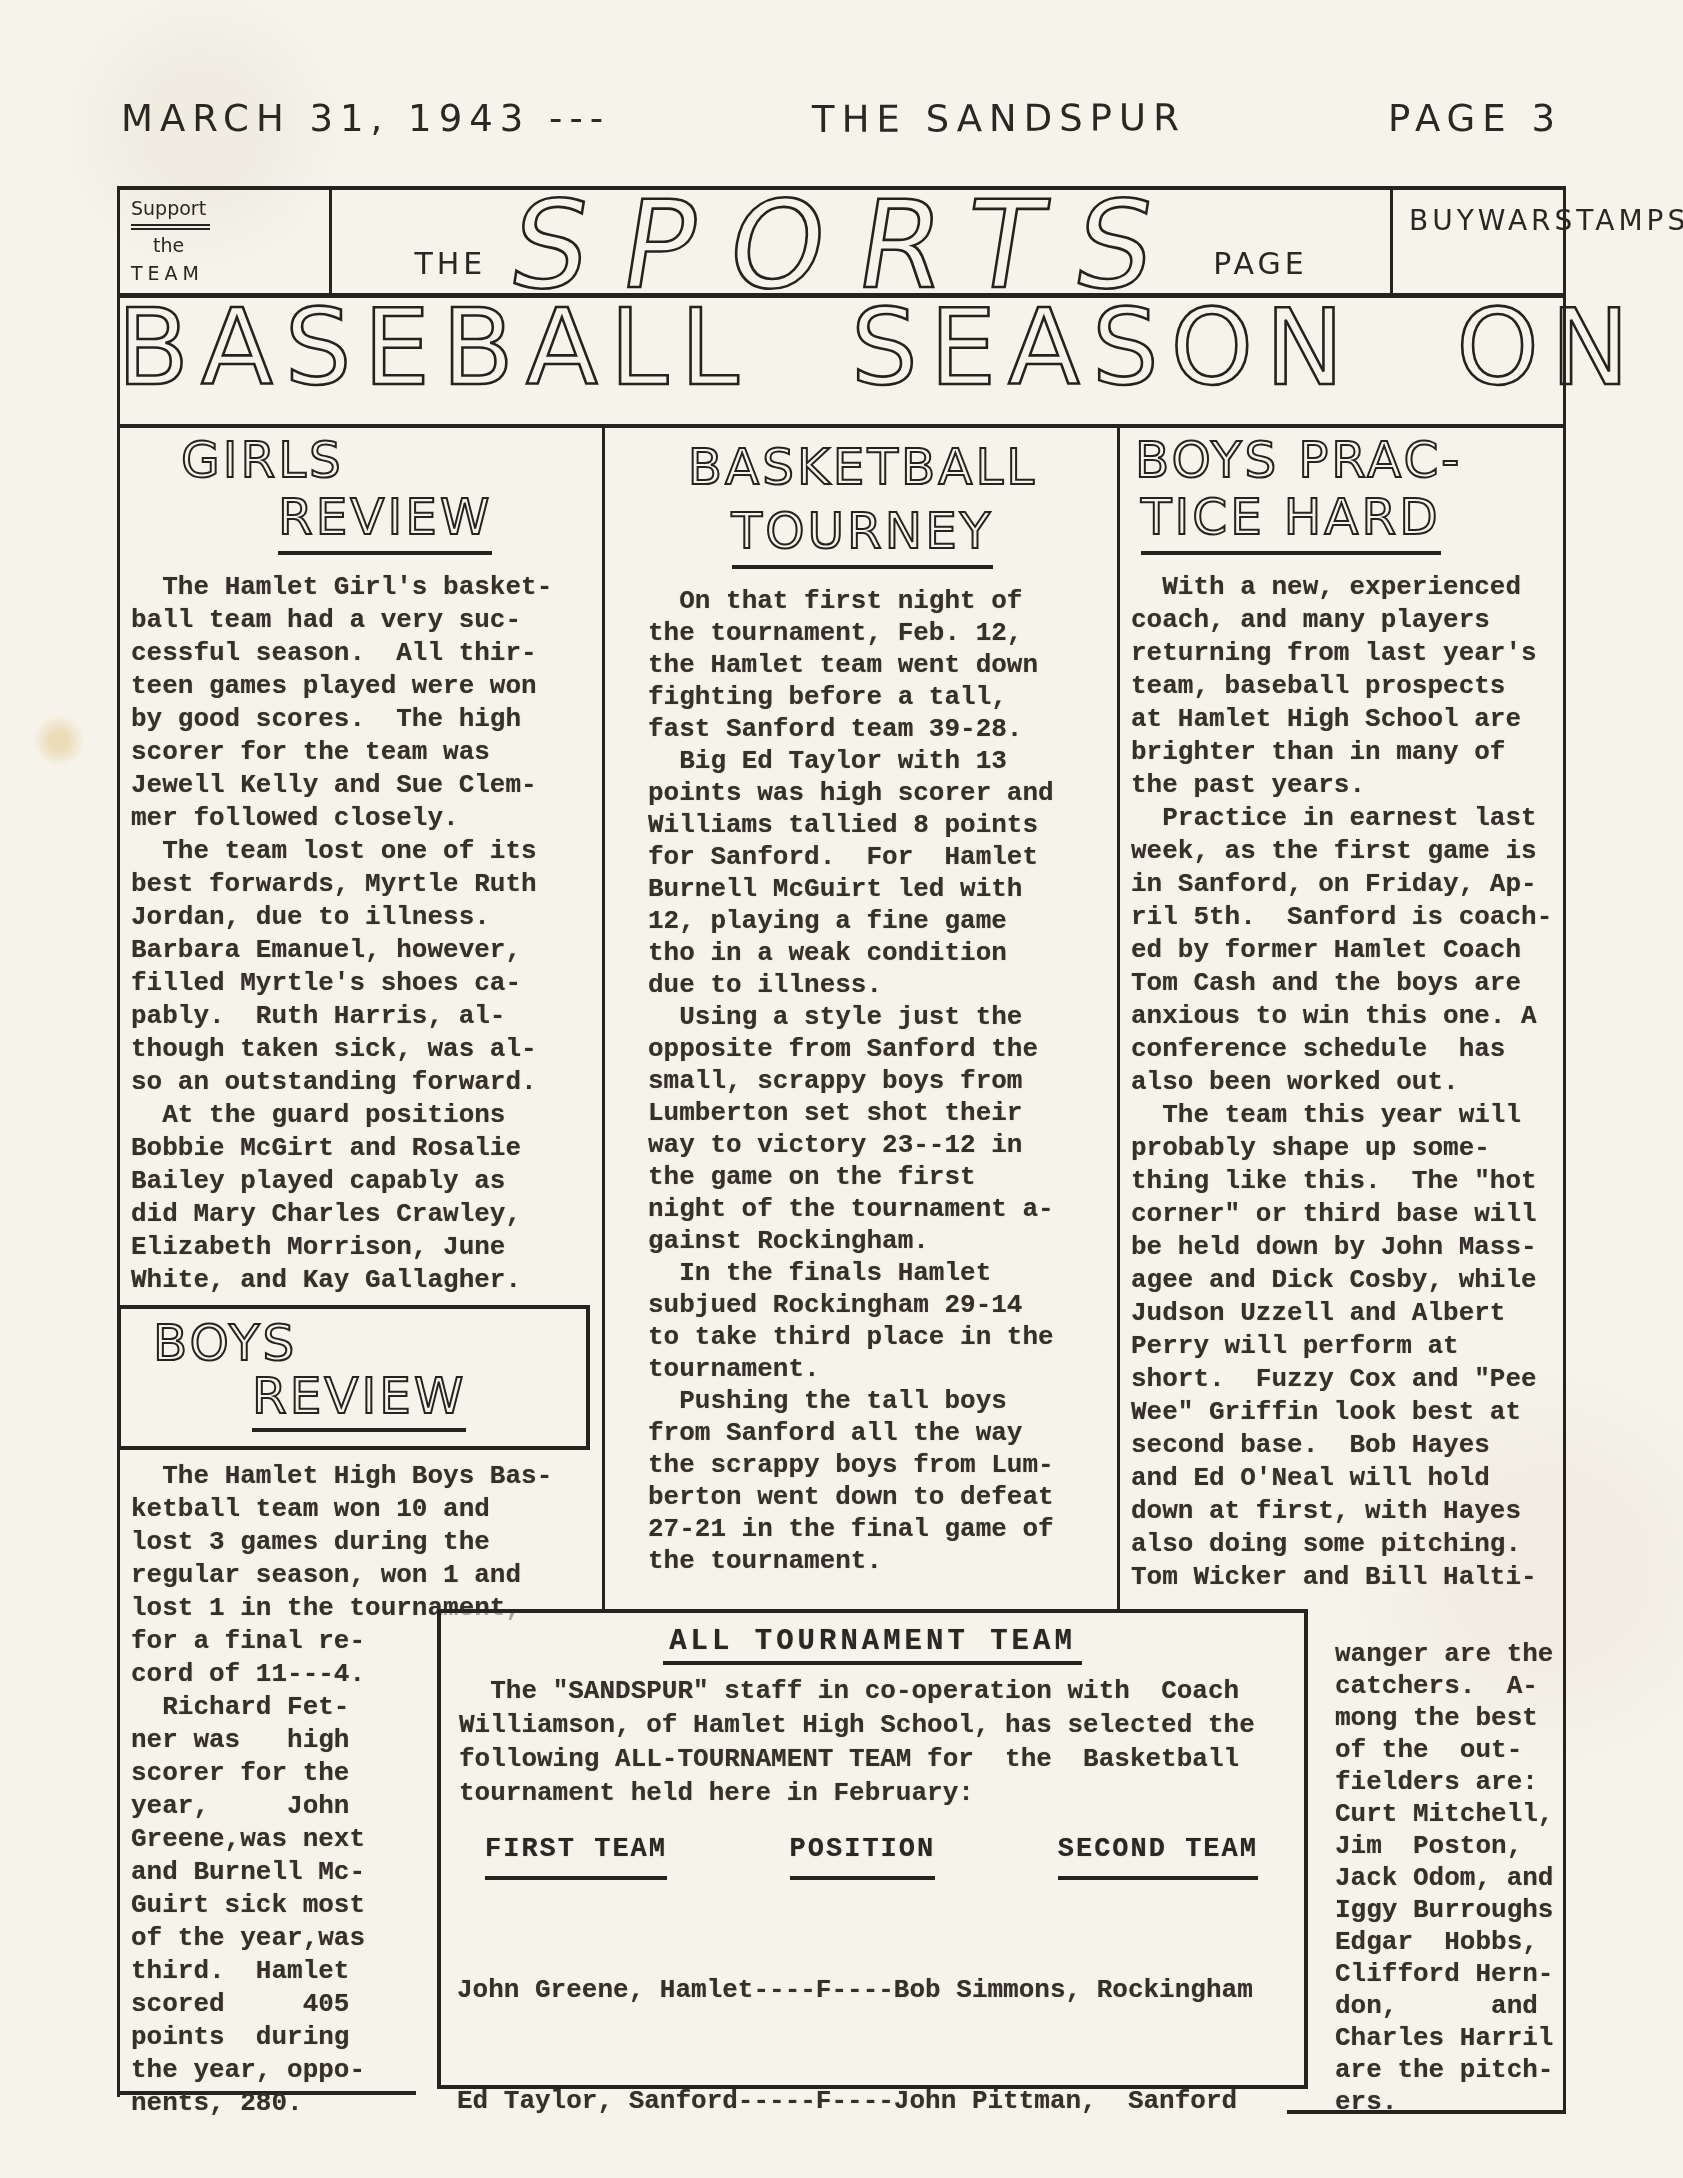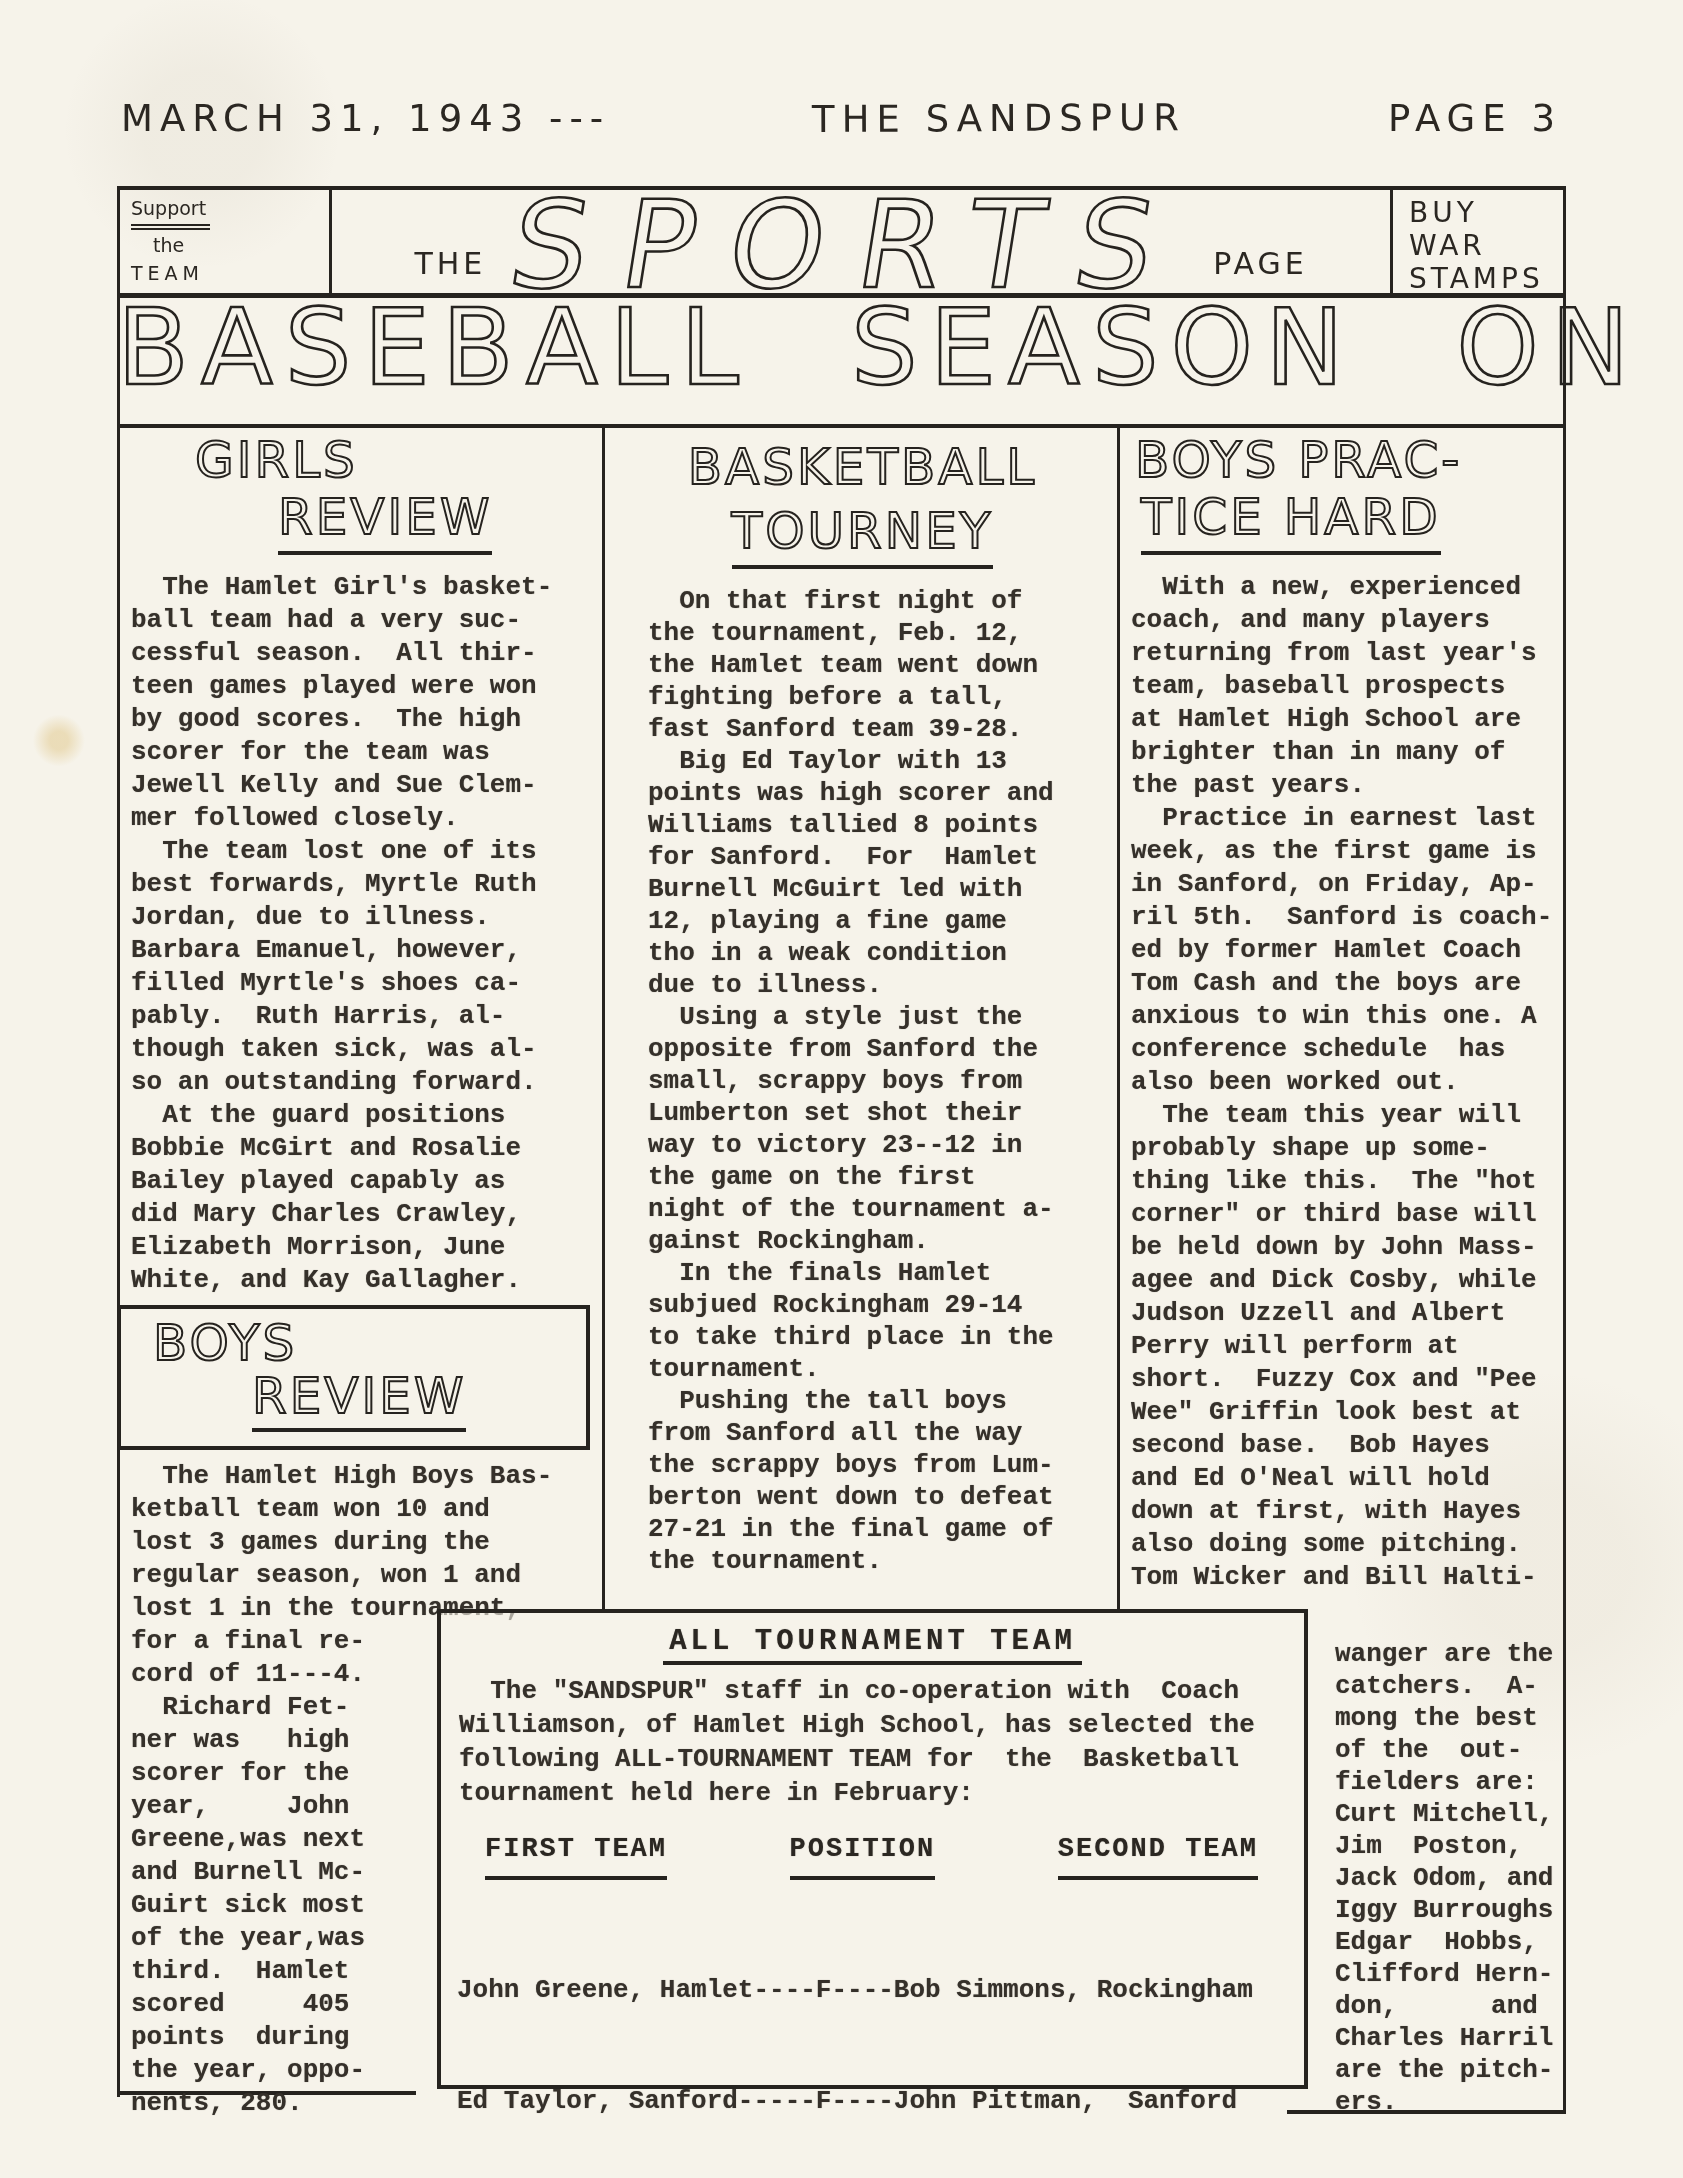--- a/index.html
+++ b/index.html
@@ -50,22 +50,22 @@
     flex:1;display:flex;align-items:flex-end;justify-content:center;
     gap:26px;padding-bottom:4px;
   }
   .mast-center .small-word{font-size:30px;letter-spacing:4px;margin-bottom:8px;}
   .sports-big{
     font-size:121px;line-height:.8;letter-spacing:34px;
     transform:skewX(-9deg);margin-bottom:-6px;
   }
   .mast-right{
     width:176px;border-left:3px solid #26231f;margin-left:auto;
-    display:flex;flex-direction:column;justify-content:space-between;
-    padding:6px 8px 8px 16px;font-size:28px;letter-spacing:4px;
+    display:flex;flex-direction:row;justify-content:space-between;
+    padding:14px 8px 8px 16px;font-size:28px;letter-spacing:4px;
   }
   
   .stencil{
     font-family:"DejaVu Sans",sans-serif;
     color:transparent;
     -webkit-text-stroke:2px #26231f;
   }
   .stencil-thick{-webkit-text-stroke:2.6px #26231f;}
   @supports not (-webkit-text-stroke: 2px #000){
     .stencil,.stencil-thick{color:#26231f;}
@@ -146,21 +146,21 @@
       <span>BUY</span>
       <span>WAR</span>
       <span>STAMPS</span>
     </div>
   </div>
 
   <div class="headline stencil stencil-thick">BASEBALL SEASON ON</div>
 
   <div class="col" style="left:131px;top:432px;width:457px;">
     <div class="article-title stencil">
-      <span style="margin-left:64px">GIRLS</span>
+      <span style="margin-left:50px">GIRLS</span>
       <span class="u" style="margin-left:147px">REVIEW</span>
     </div>
     <div class="body-text">  The Hamlet Girl's basket-
 ball team had a very suc-
 cessful season.  All thir-
 teen games played were won
 by good scores.  The high
 scorer for the team was
 Jewell Kelly and Sue Clem-
 mer followed closely.

